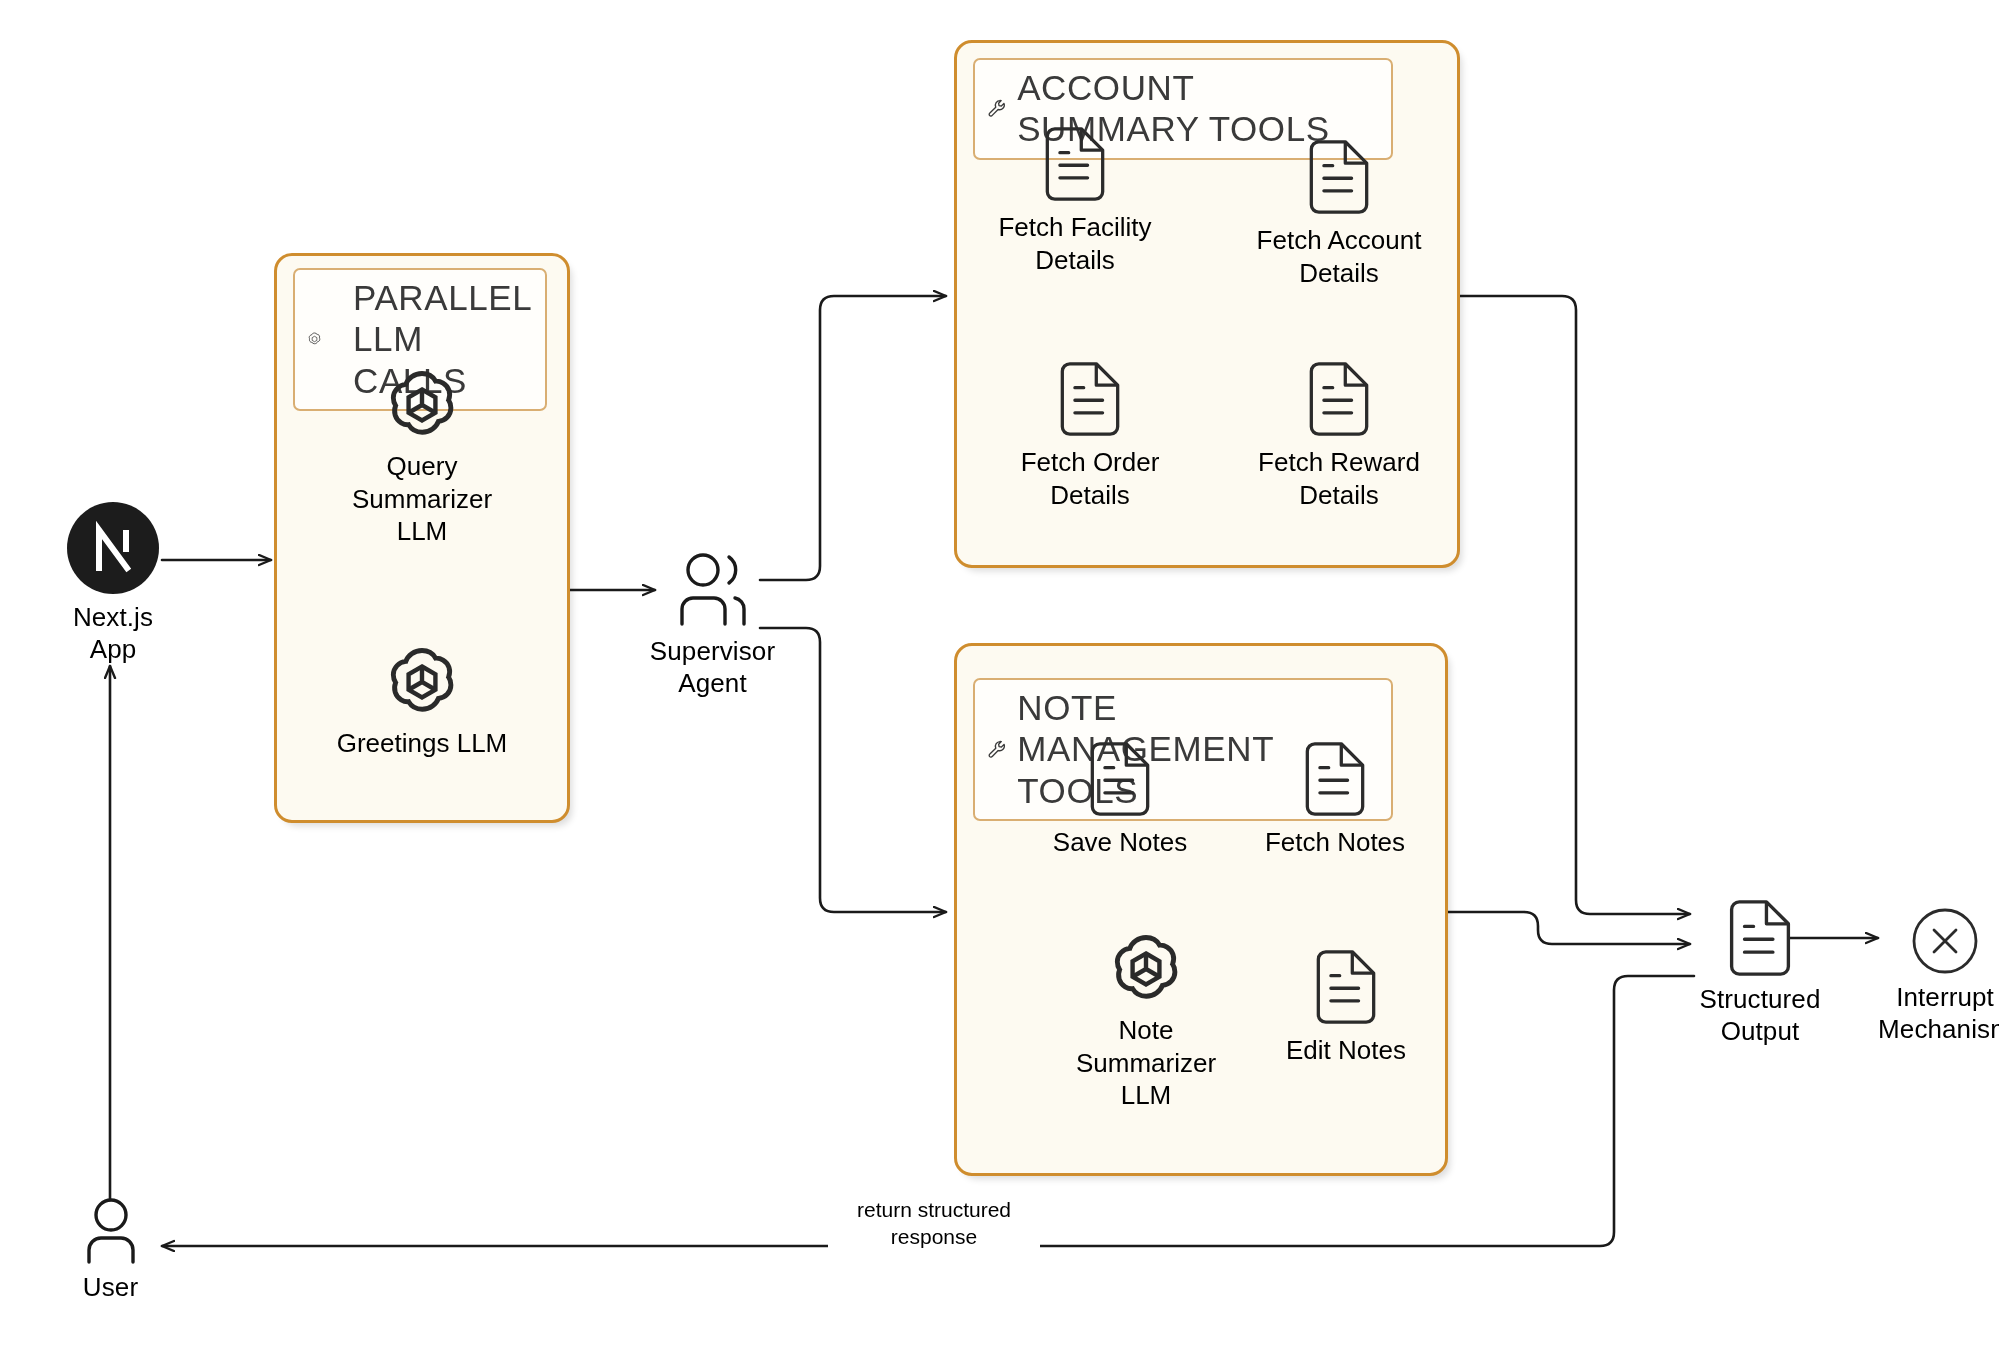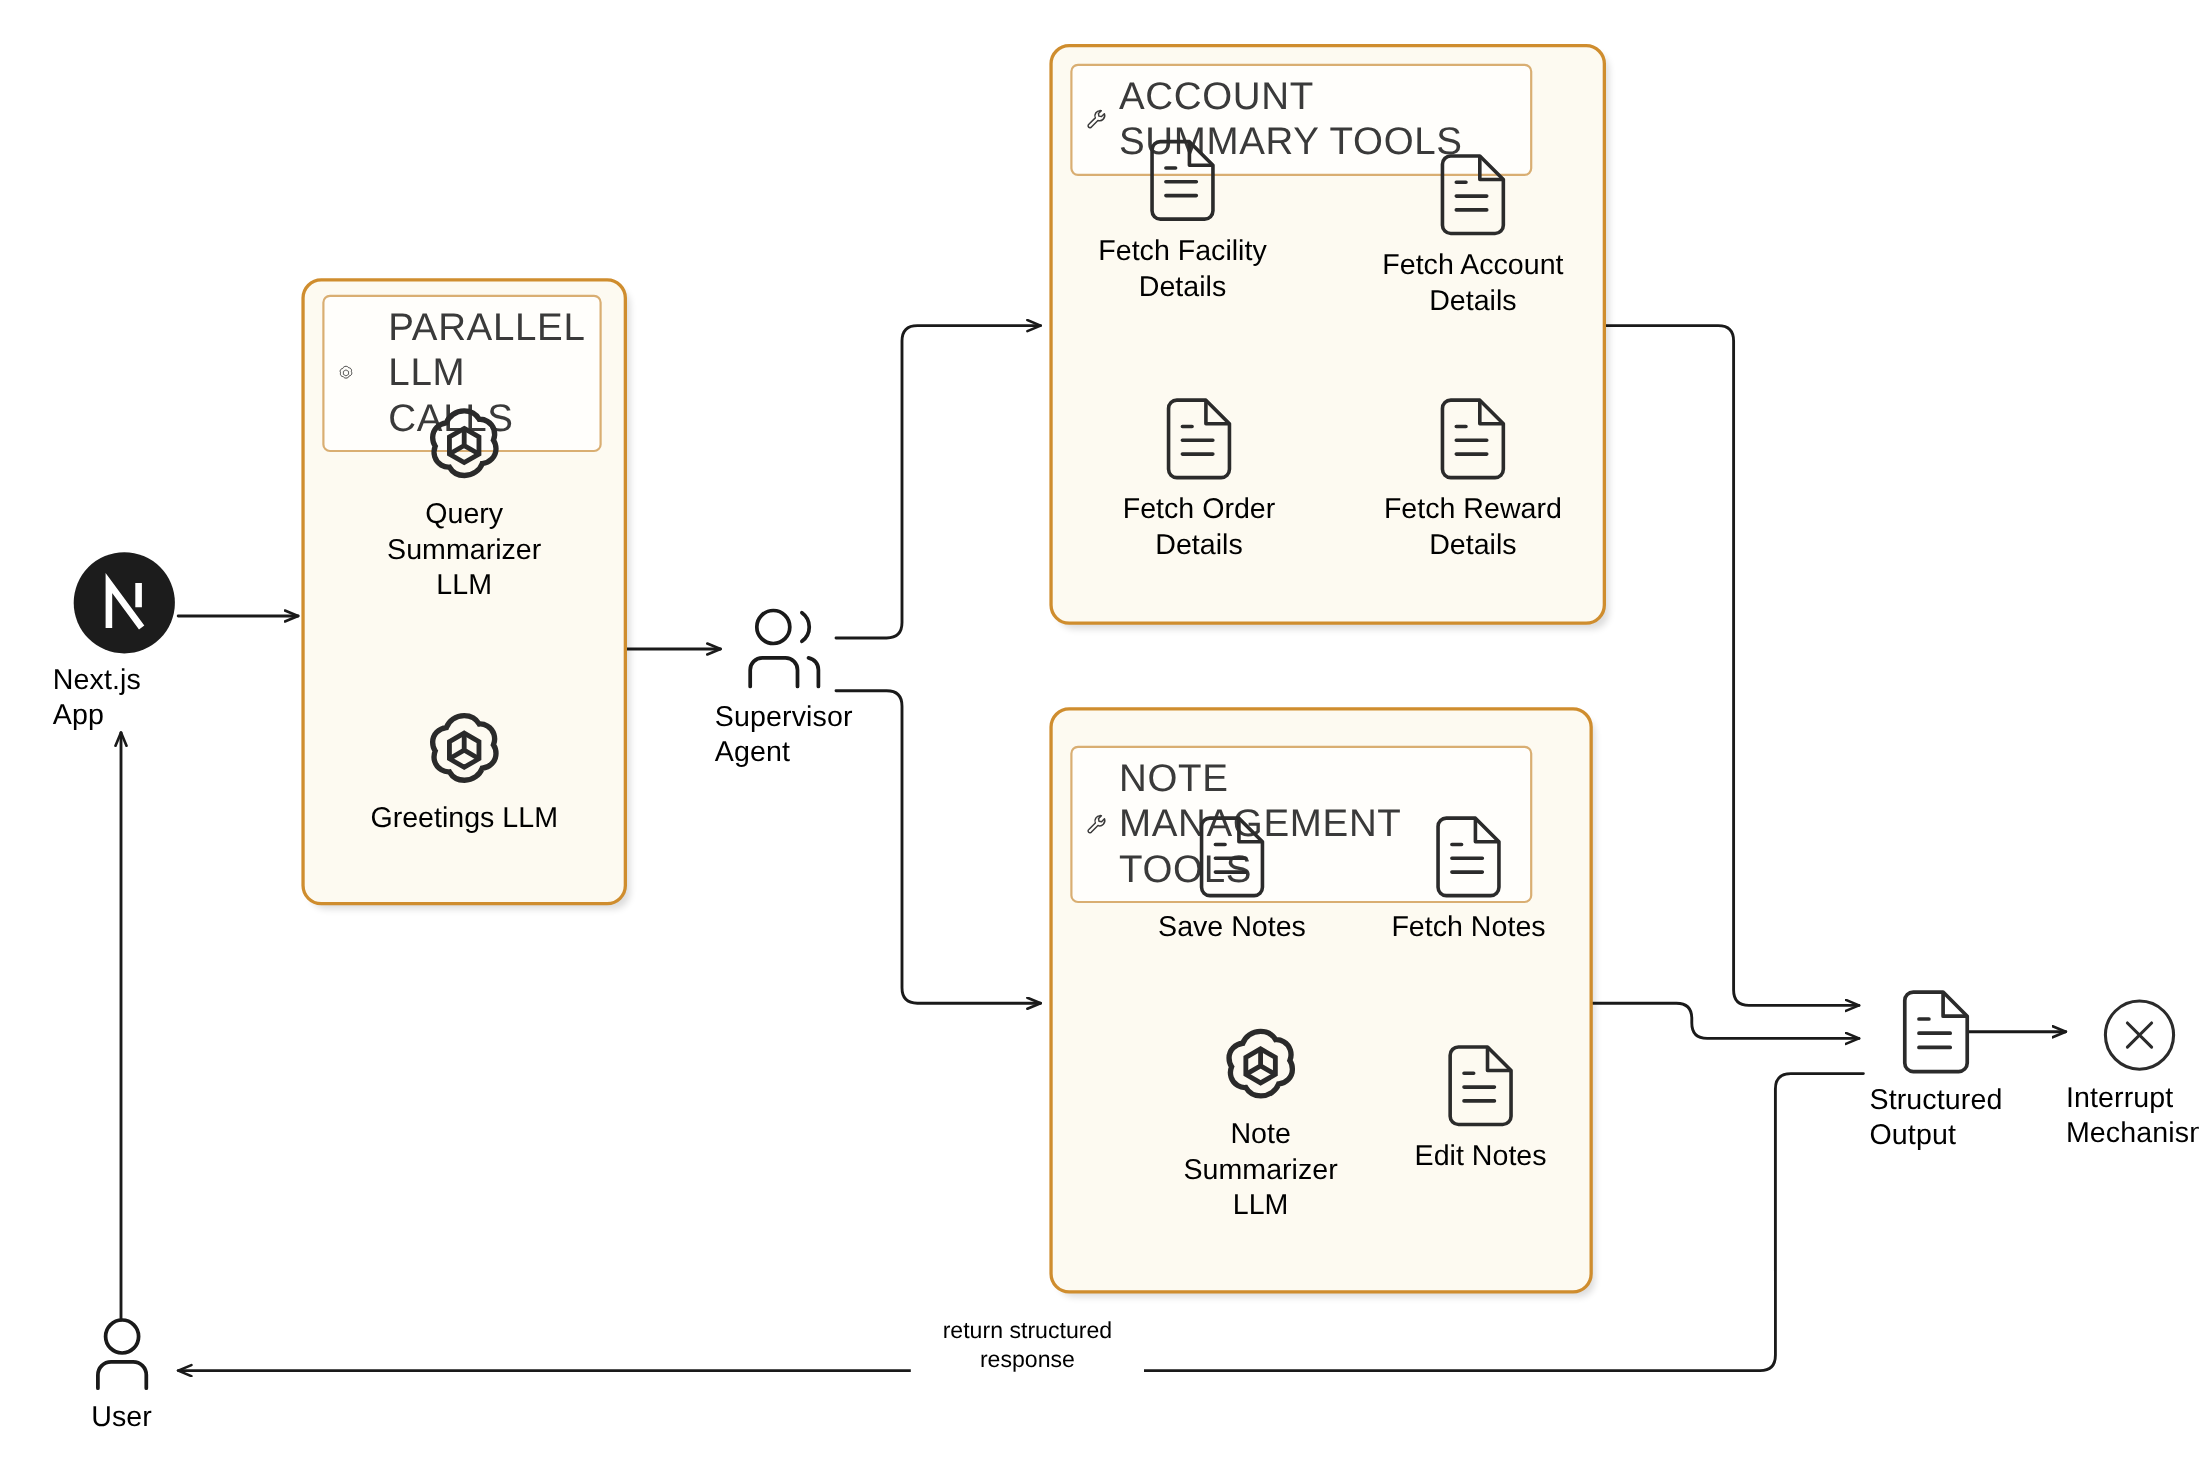--- a/index.html
+++ b/index.html
@@ -23,20 +23,21 @@
     top: 0;
     width: 1999px;
     height: 1345px;
     pointer-events: none;
   }
   .node {
     position: absolute;
     display: flex;
     flex-direction: column;
     align-items: center;
+    text-align: center;
   }
   .node-label {
     font-size: 26px;
     color: #000000;
     line-height: 1.22;
     white-space: pre-line;
     margin-top: 6px;
     letter-spacing: .1px;
   }
   

